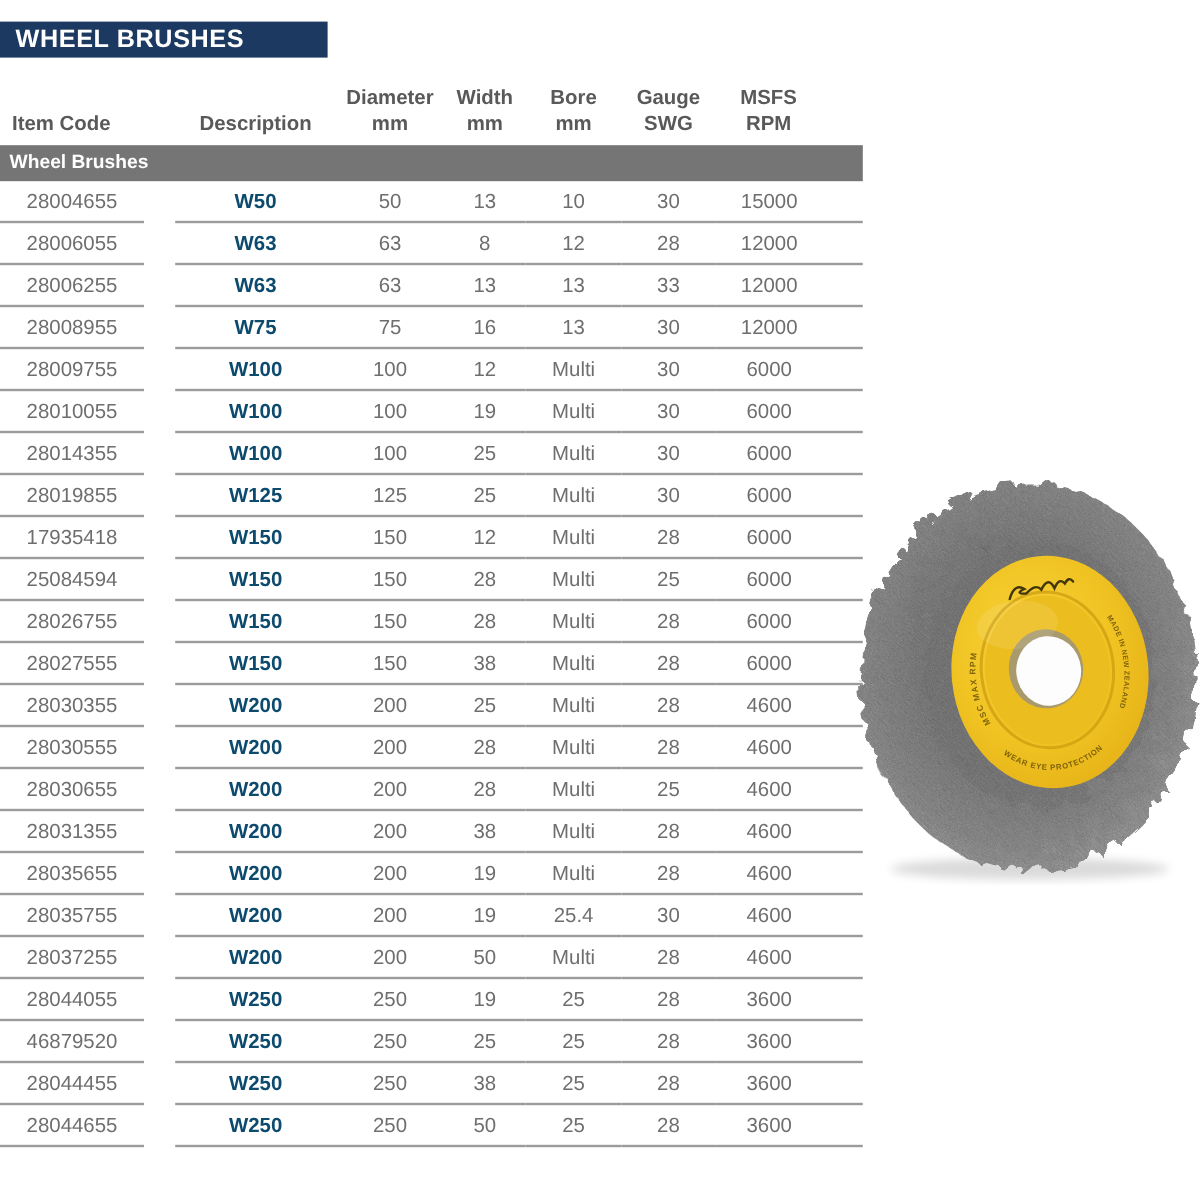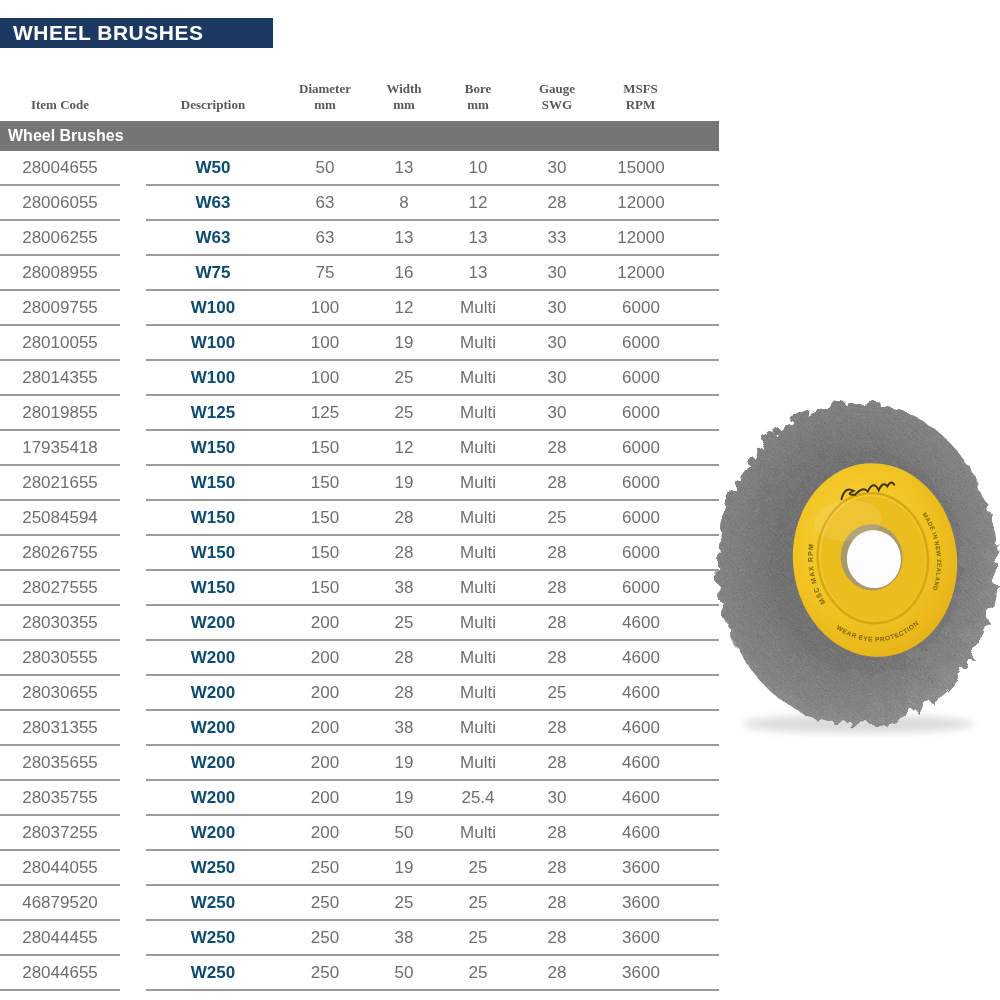--- a/index.html
+++ b/index.html
@@ -15,23 +15,23 @@
   }
   table.spec{
     position:absolute;left:0;top:62px;width:719px;
     border-collapse:separate;border-spacing:0;table-layout:fixed;
   }
   col.w-code{width:120px;} col.w-gap{width:26px;} col.w-desc{width:134px;}
   col.w-dia{width:90px;}  col.w-wid{width:68px;} col.w-bore{width:80px;}
   col.w-swg{width:78px;}  col.w-rpm{width:123px;}
   thead th{
     vertical-align:bottom;text-align:center;color:#595959;font-weight:bold;
-    font-size:13px;line-height:1.28;padding:0 0 7px 0;height:52px;font-family:Liberation Serif, serif;
-  }
-  thead th.c-code{text-align:center;}
+    font-size:17px;line-height:1.28;padding:0 0 7px 0;height:52px;
+  }
+  thead th.c-code{text-align:left;padding-left:10px;}
   thead th.c-rpm{padding-right:34px;}
   tr.section td{
     background:#757575;color:#ffffff;font-weight:bold;font-size:16px;
     height:28px;text-align:left;padding-left:8px;
   }
   tbody td{
     height:31px;text-align:center;font-size:17px;color:#6e6e6e;
     border-bottom:2px solid #9b9b9b;white-space:nowrap;
   }
   tbody td.c-gap{border-bottom:none;}
@@ -173,30 +173,20 @@
     <td class="c-num">Multi</td>
     <td class="c-num">30</td>
     <td class="c-rpm">6000</td>
   </tr>
       <tr>
     <td class="c-code">17935418</td>
     <td class="c-gap"></td>
     <td class="c-desc">W150</td>
     <td class="c-num">150</td>
     <td class="c-num">12</td>
-    <td class="c-num">Multi</td>
-    <td class="c-num">28</td>
-    <td class="c-rpm">6000</td>
-  </tr>
-      <tr>
-    <td class="c-code">28021655</td>
-    <td class="c-gap"></td>
-    <td class="c-desc">W150</td>
-    <td class="c-num">150</td>
-    <td class="c-num">19</td>
     <td class="c-num">Multi</td>
     <td class="c-num">28</td>
     <td class="c-rpm">6000</td>
   </tr>
       <tr>
     <td class="c-code">25084594</td>
     <td class="c-gap"></td>
     <td class="c-desc">W150</td>
     <td class="c-num">150</td>
     <td class="c-num">28</td>

